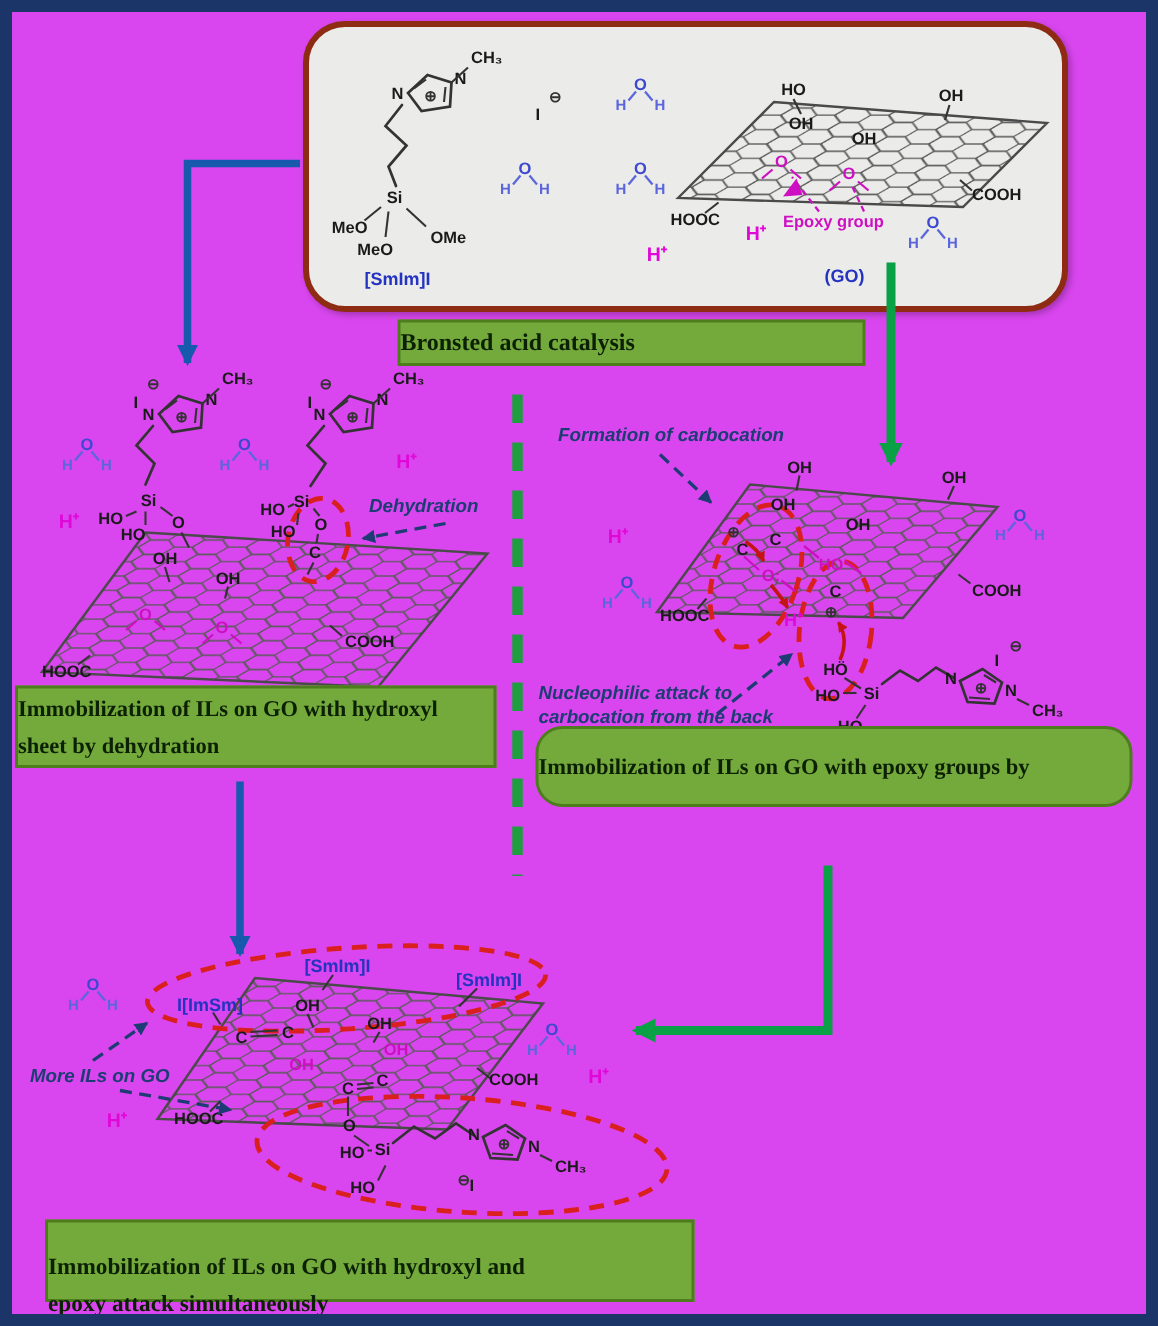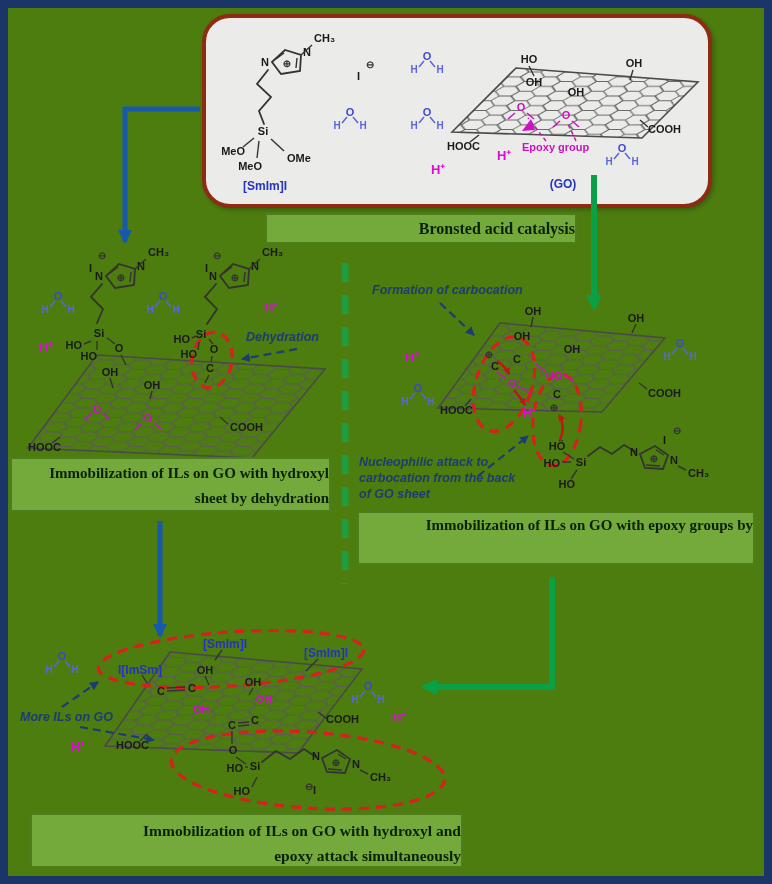--- a/index.html
+++ b/index.html
@@ -1,30 +1,30 @@
 <!DOCTYPE html>
 <html><head>
 <meta charset="utf-8">
 <style>
   html,body{margin:0;padding:0;background:#cfcfcf;}
-  .page{position:relative;width:772px;height:884px;background:#4d7c0f;overflow:hidden;
+  .page{position:relative;width:772px;height:884px;background:#d946ef;overflow:hidden;
         font-family:"Liberation Sans",sans-serif;}
   .frame{position:absolute;inset:0;border:8px solid #1b3569;pointer-events:none;z-index:50;}
   .topbox{position:absolute;left:202px;top:14px;width:502px;height:186px;
           border:4px solid #8e2b13;border-radius:28px;background:#ebebe9;
           box-shadow:2px 2px 4px rgba(0,0,0,0.25);}
   svg.layer{position:absolute;left:0;top:0;z-index:10;}
   .banner{position:absolute;z-index:20;background:#74a93c;border:2px solid #4e7d1e;
           color:#0c2104;font-family:"Liberation Serif",serif;font-weight:bold;
-          text-align:right;box-sizing:border-box;}
+          text-align:left;box-sizing:border-box;}
   .banner span{display:block;}
   .b1{left:265px;top:213px;width:312px;height:31px;font-size:16px;line-height:27px;}
   .b2{left:10px;top:457px;width:321px;height:55px;font-size:15px;line-height:25px;padding-top:2px;}
-  .b3{left:357px;top:511px;width:398px;height:54px;font-size:15px;line-height:25px;padding-top:0;}
-  .b4{left:30px;top:813px;width:433px;height:55px;font-size:15.5px;line-height:25px;padding-top:3px;}
+  .b3{left:357px;top:484px;width:398px;height:54px;font-size:15px;line-height:25px;padding-top:14px;border-radius:18px;}
+  .b4{left:30px;top:813px;width:433px;height:55px;font-size:15.5px;line-height:25px;padding-top:17px;}
   
   text{font-family:"Liberation Sans",sans-serif;}
   .chem{font-size:11px;font-weight:bold;fill:#1a1a1a;}
   .circ{font-size:10px;font-weight:bold;fill:#333;}
   .mag{fill:#ce10c3;}
   .hplus{font-size:13px;font-weight:bold;fill:#e008d8;}
   .hplus2{font-size:12px;font-weight:bold;fill:#e008d8;}
   .wo{font-size:11px;font-weight:bold;fill:#3d49cf;}
   .wh{font-size:10px;font-weight:bold;fill:#5b66dc;}
   .bluelab{font-size:12px;font-weight:bold;fill:#2433c0;}

